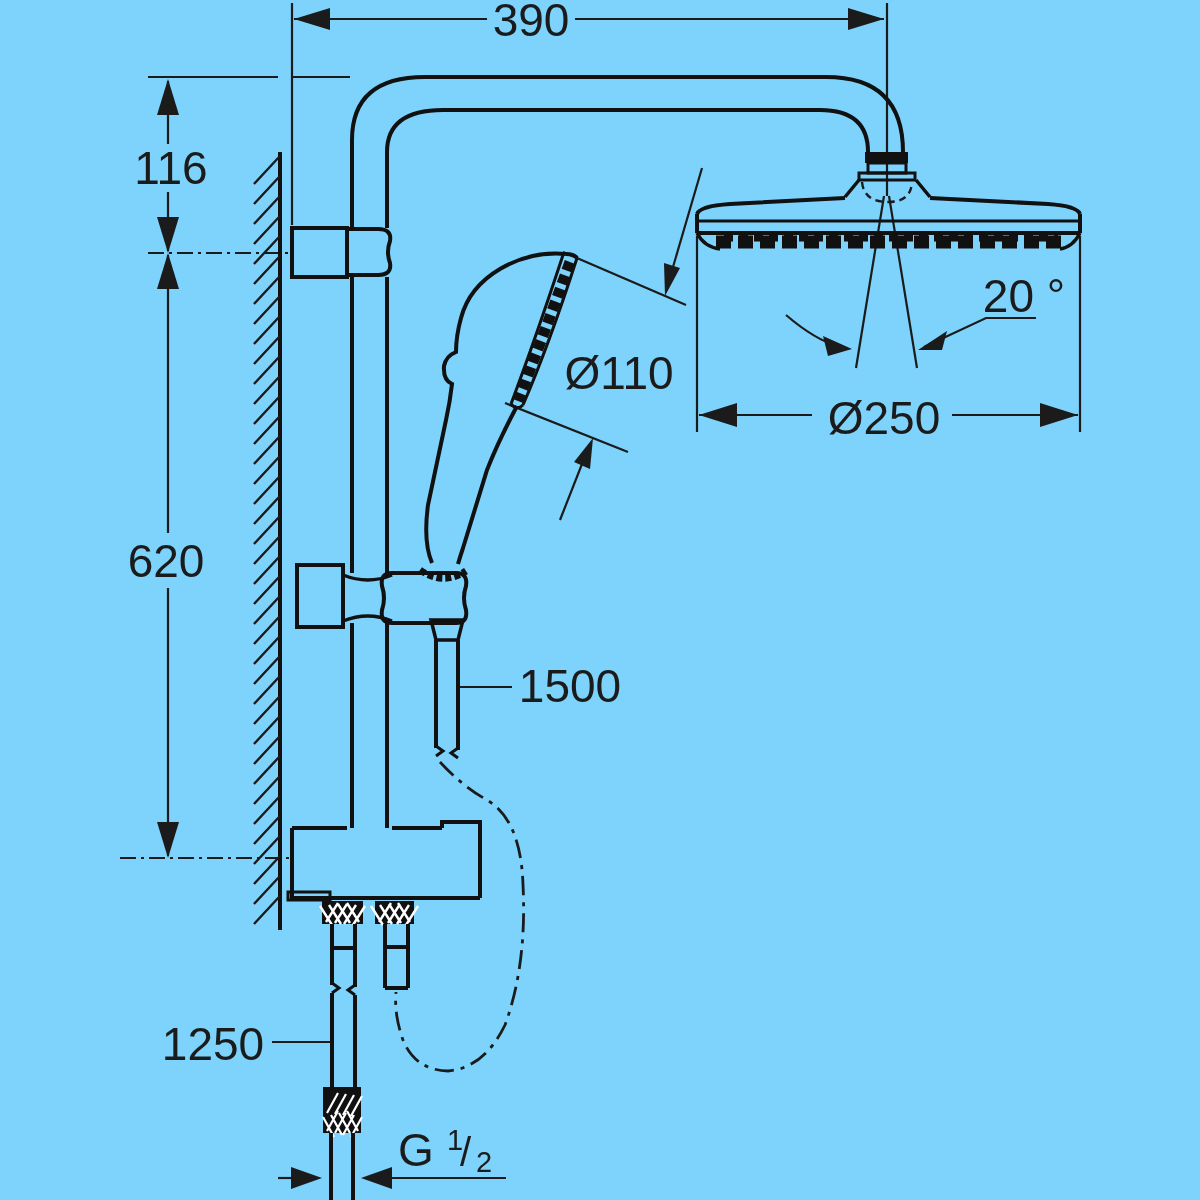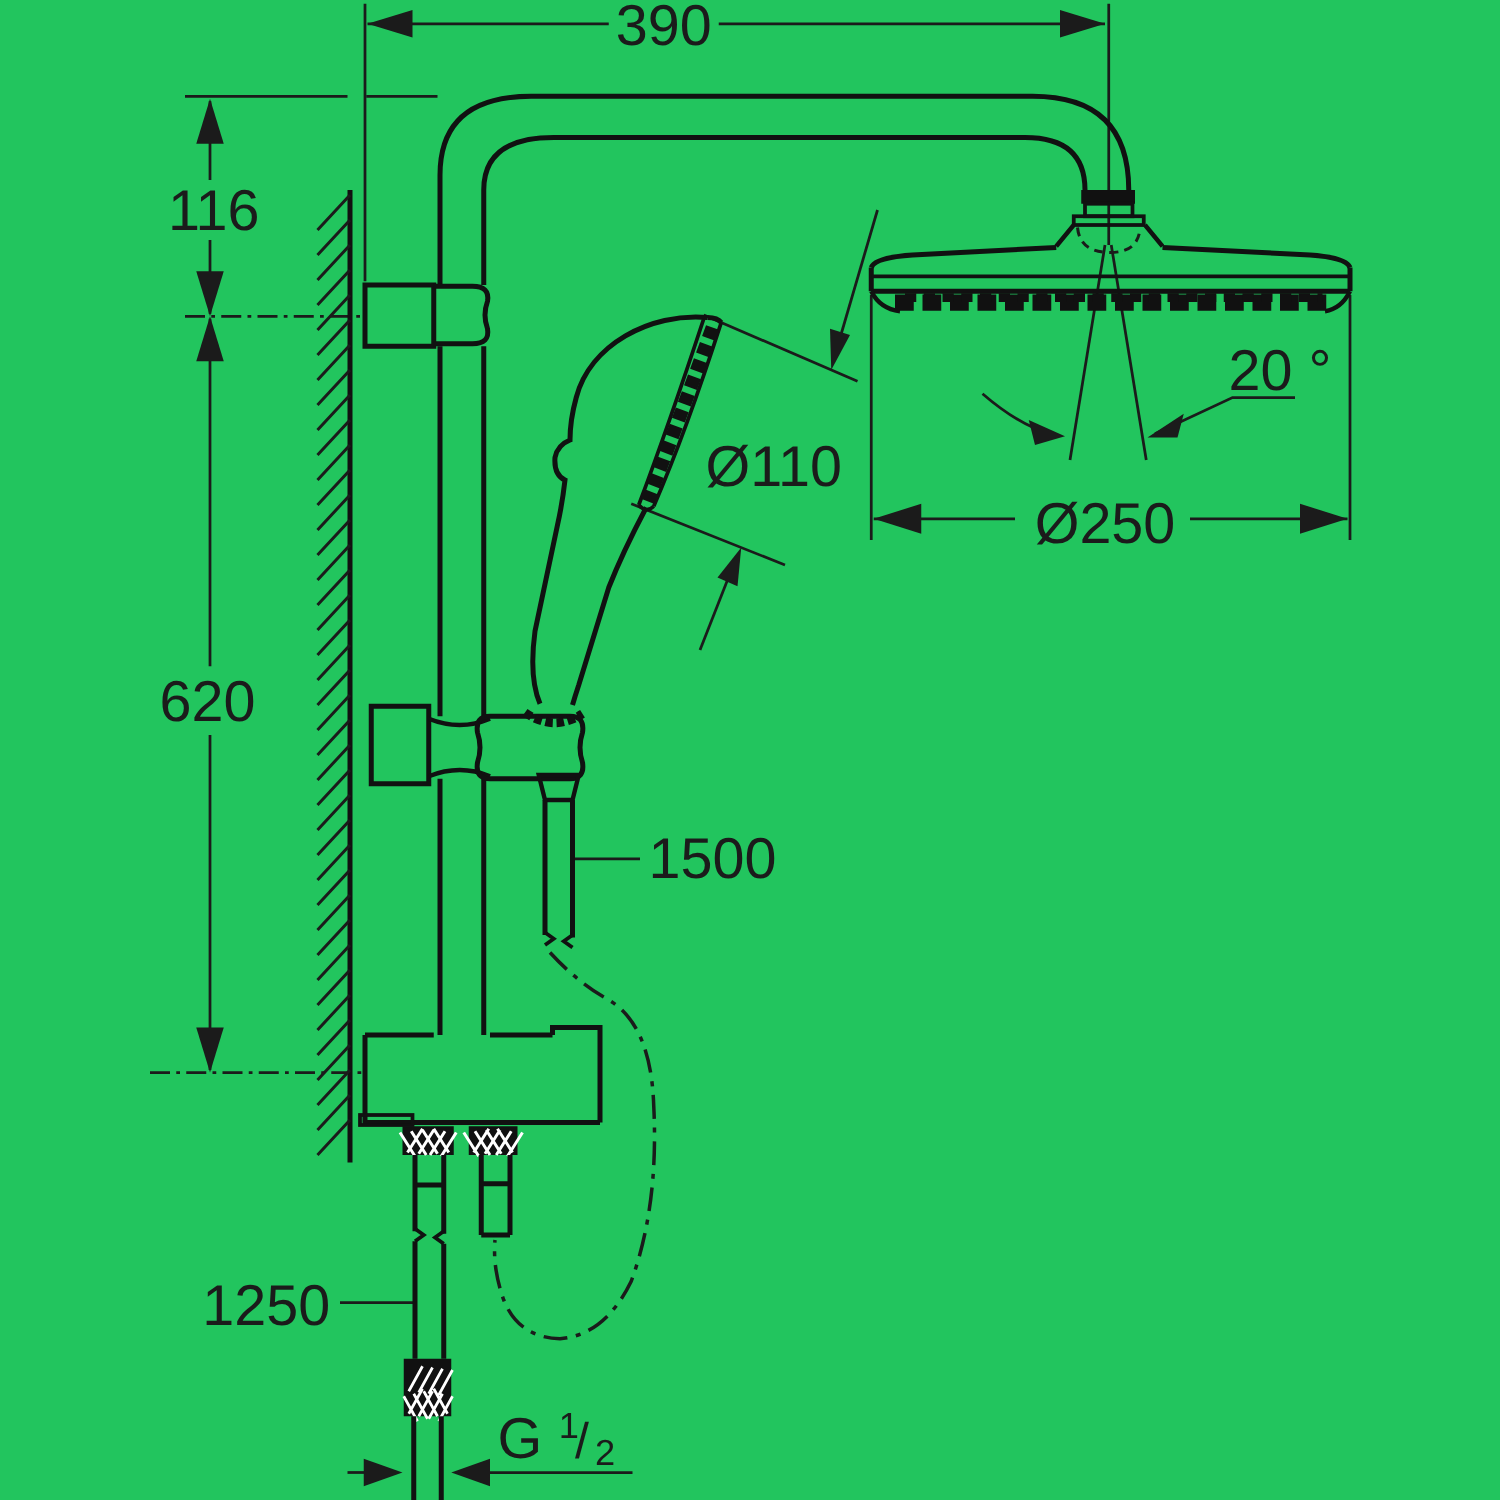--- a/index.html
+++ b/index.html
@@ -1,16 +1,16 @@
 <!DOCTYPE html>
 <html><head>
 <meta charset="utf-8">
 <style>
   html,body{margin:0;padding:0;background:#fff;}
-  .sheet{position:relative;width:1200px;height:1200px;background:#22c55e;overflow:hidden;
+  .sheet{position:relative;width:1200px;height:1200px;background:#7dd3fc;overflow:hidden;
          font-family:"Liberation Sans", sans-serif;text-align:right;}
   svg{position:absolute;left:0;top:0;}
   svg text{font-family:"Liberation Sans", sans-serif;fill:#1b1b1b;}
   .dim-num{font-size:46px;}
   .dim-num-sm{font-size:29px;}
   .dim-slash{font-size:40px;}
 </style>
 </head>
 <body>
 

